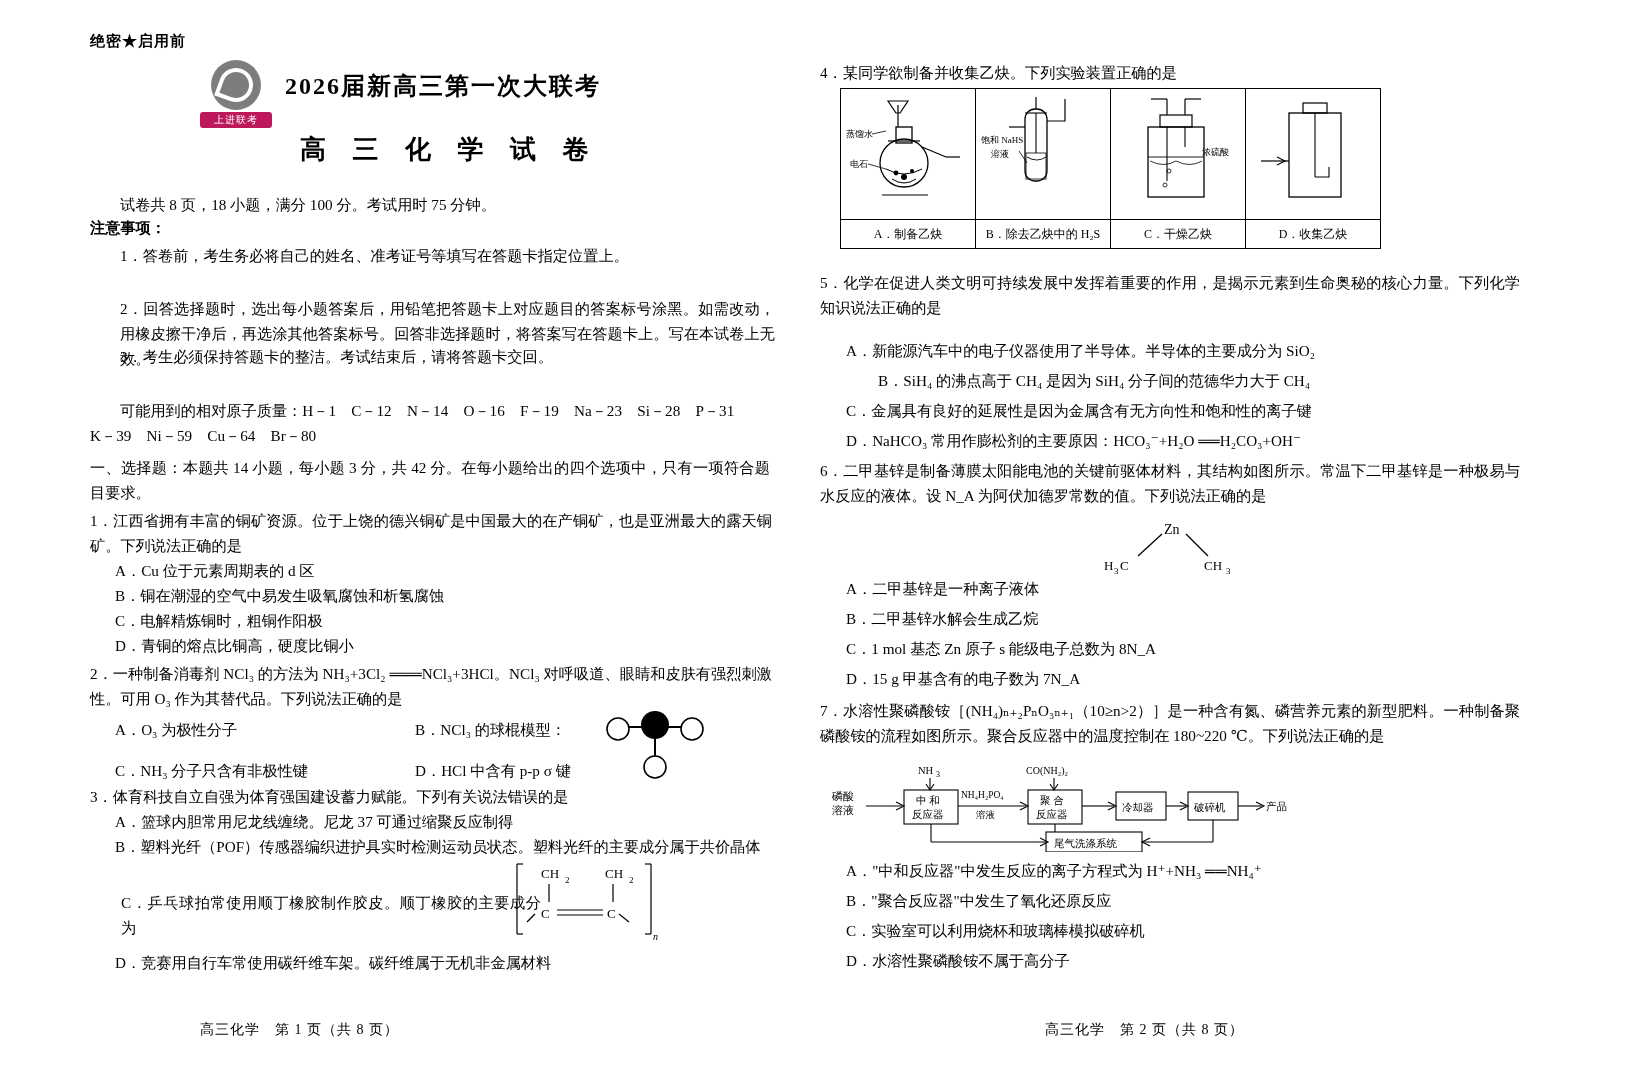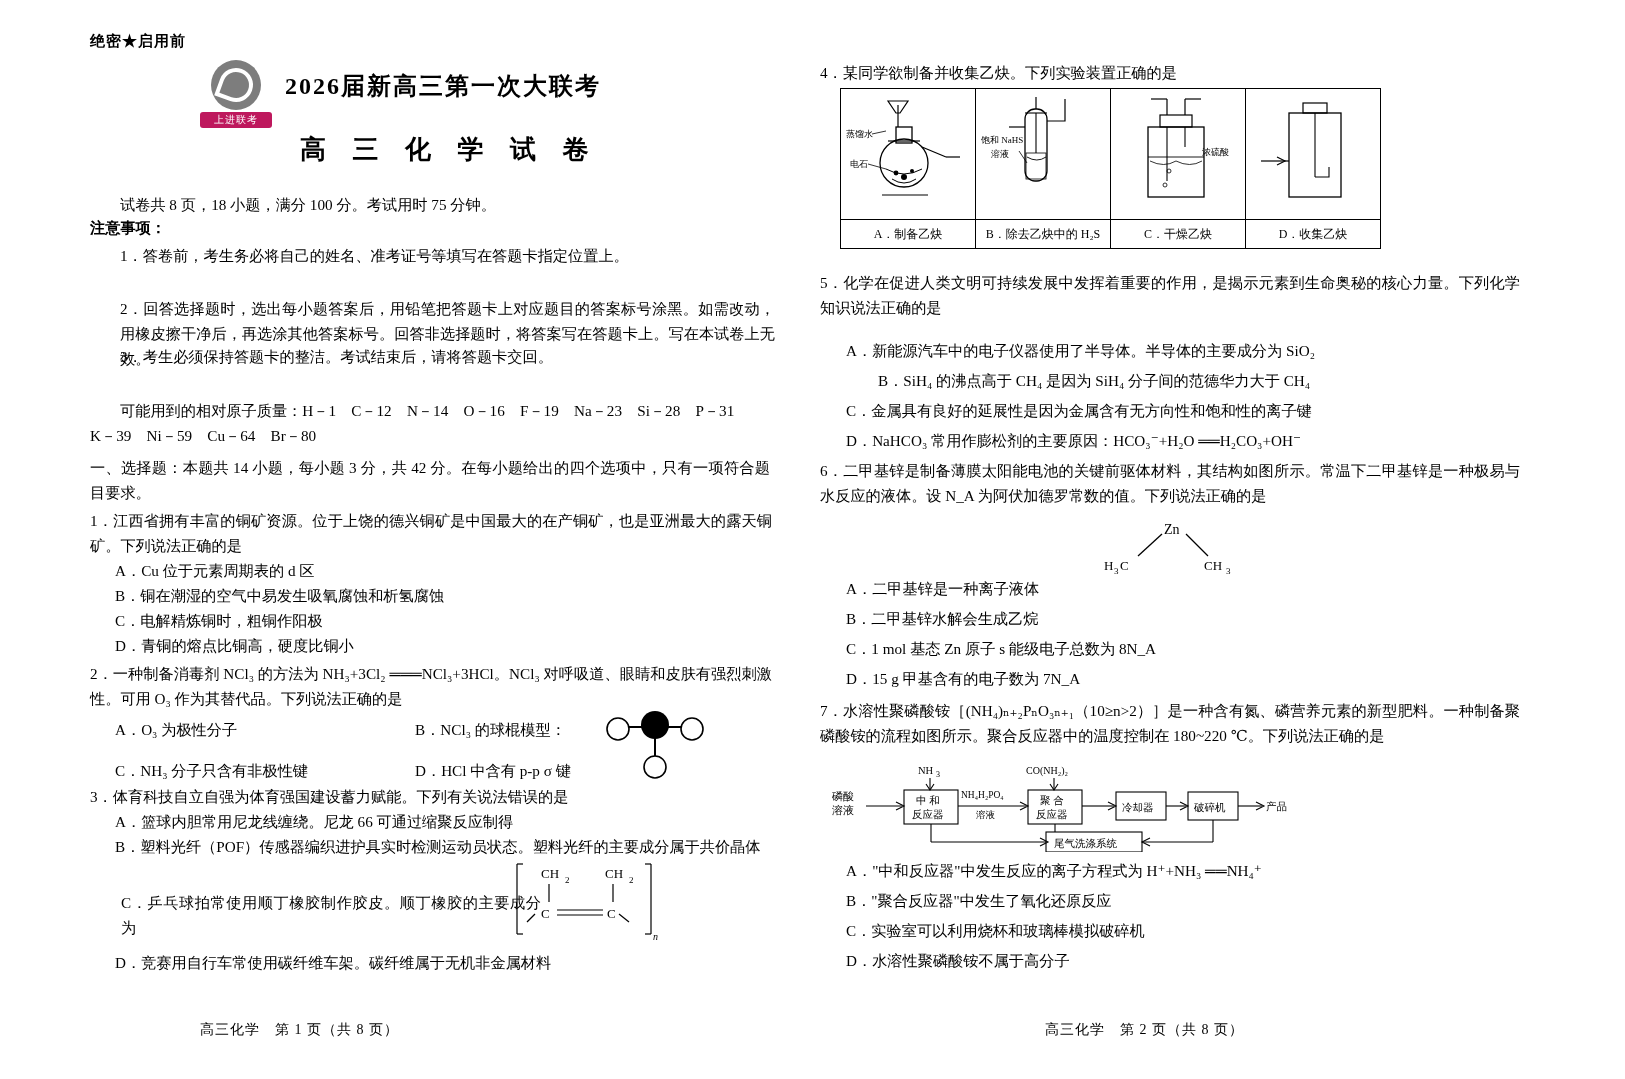--- a/index.html
+++ b/index.html
@@ -187,21 +187,21 @@
         <circle cx="18" cy="34" r="11" fill="#fff" stroke="#000" stroke-width="1.6"></circle>
         <circle cx="92" cy="34" r="11" fill="#fff" stroke="#000" stroke-width="1.6"></circle>
         <circle cx="55" cy="72" r="11" fill="#fff" stroke="#000" stroke-width="1.6"></circle>
       </svg>
     </div>
 
     <div class="txt" style="top:758px; left:55px;">C．NH₃ 分子只含有非极性键</div>
     <div class="txt" style="top:758px; left:355px;">D．HCl 中含有 p-p σ 键</div>
 
     <div class="txt" style="top:784px; left:30px; width:682px;font-family:Liberation Serif, serif;">3．体育科技自立自强为体育强国建设蓄力赋能。下列有关说法错误的是</div>
-    <div class="txt" style="top:809px; left:55px;">A．篮球内胆常用尼龙线缠绕。尼龙 66 可通过缩聚反应制得</div>
+    <div class="txt" style="top:809px; left:55px;">A．篮球内胆常用尼龙线缠绕。尼龙 37 可通过缩聚反应制得</div>
     <div class="txt" style="top:834px; left:55px; width:660px;">B．塑料光纤（POF）传感器编织进护具实时检测运动员状态。塑料光纤的主要成分属于共价晶体</div>
     <div class="txt" style="top:890px; left:61px; width:420px;">C．乒乓球拍常使用顺丁橡胶制作胶皮。顺丁橡胶的主要成分为</div>
 
     <div class="poly-struct" style="top:858px; left:455px;">
       <svg width="150" height="90" viewBox="0 0 150 90">
         <text x="26" y="20" font-size="13" font-family="Liberation Serif, serif">CH</text>
         <text x="50" y="25" font-size="9" font-family="Liberation Serif, serif">2</text>
         <text x="90" y="20" font-size="13" font-family="Liberation Serif, serif">CH</text>
         <text x="114" y="25" font-size="9" font-family="Liberation Serif, serif">2</text>
         <line x1="34" y1="26" x2="34" y2="44" stroke="#000" stroke-width="1.2"></line>

